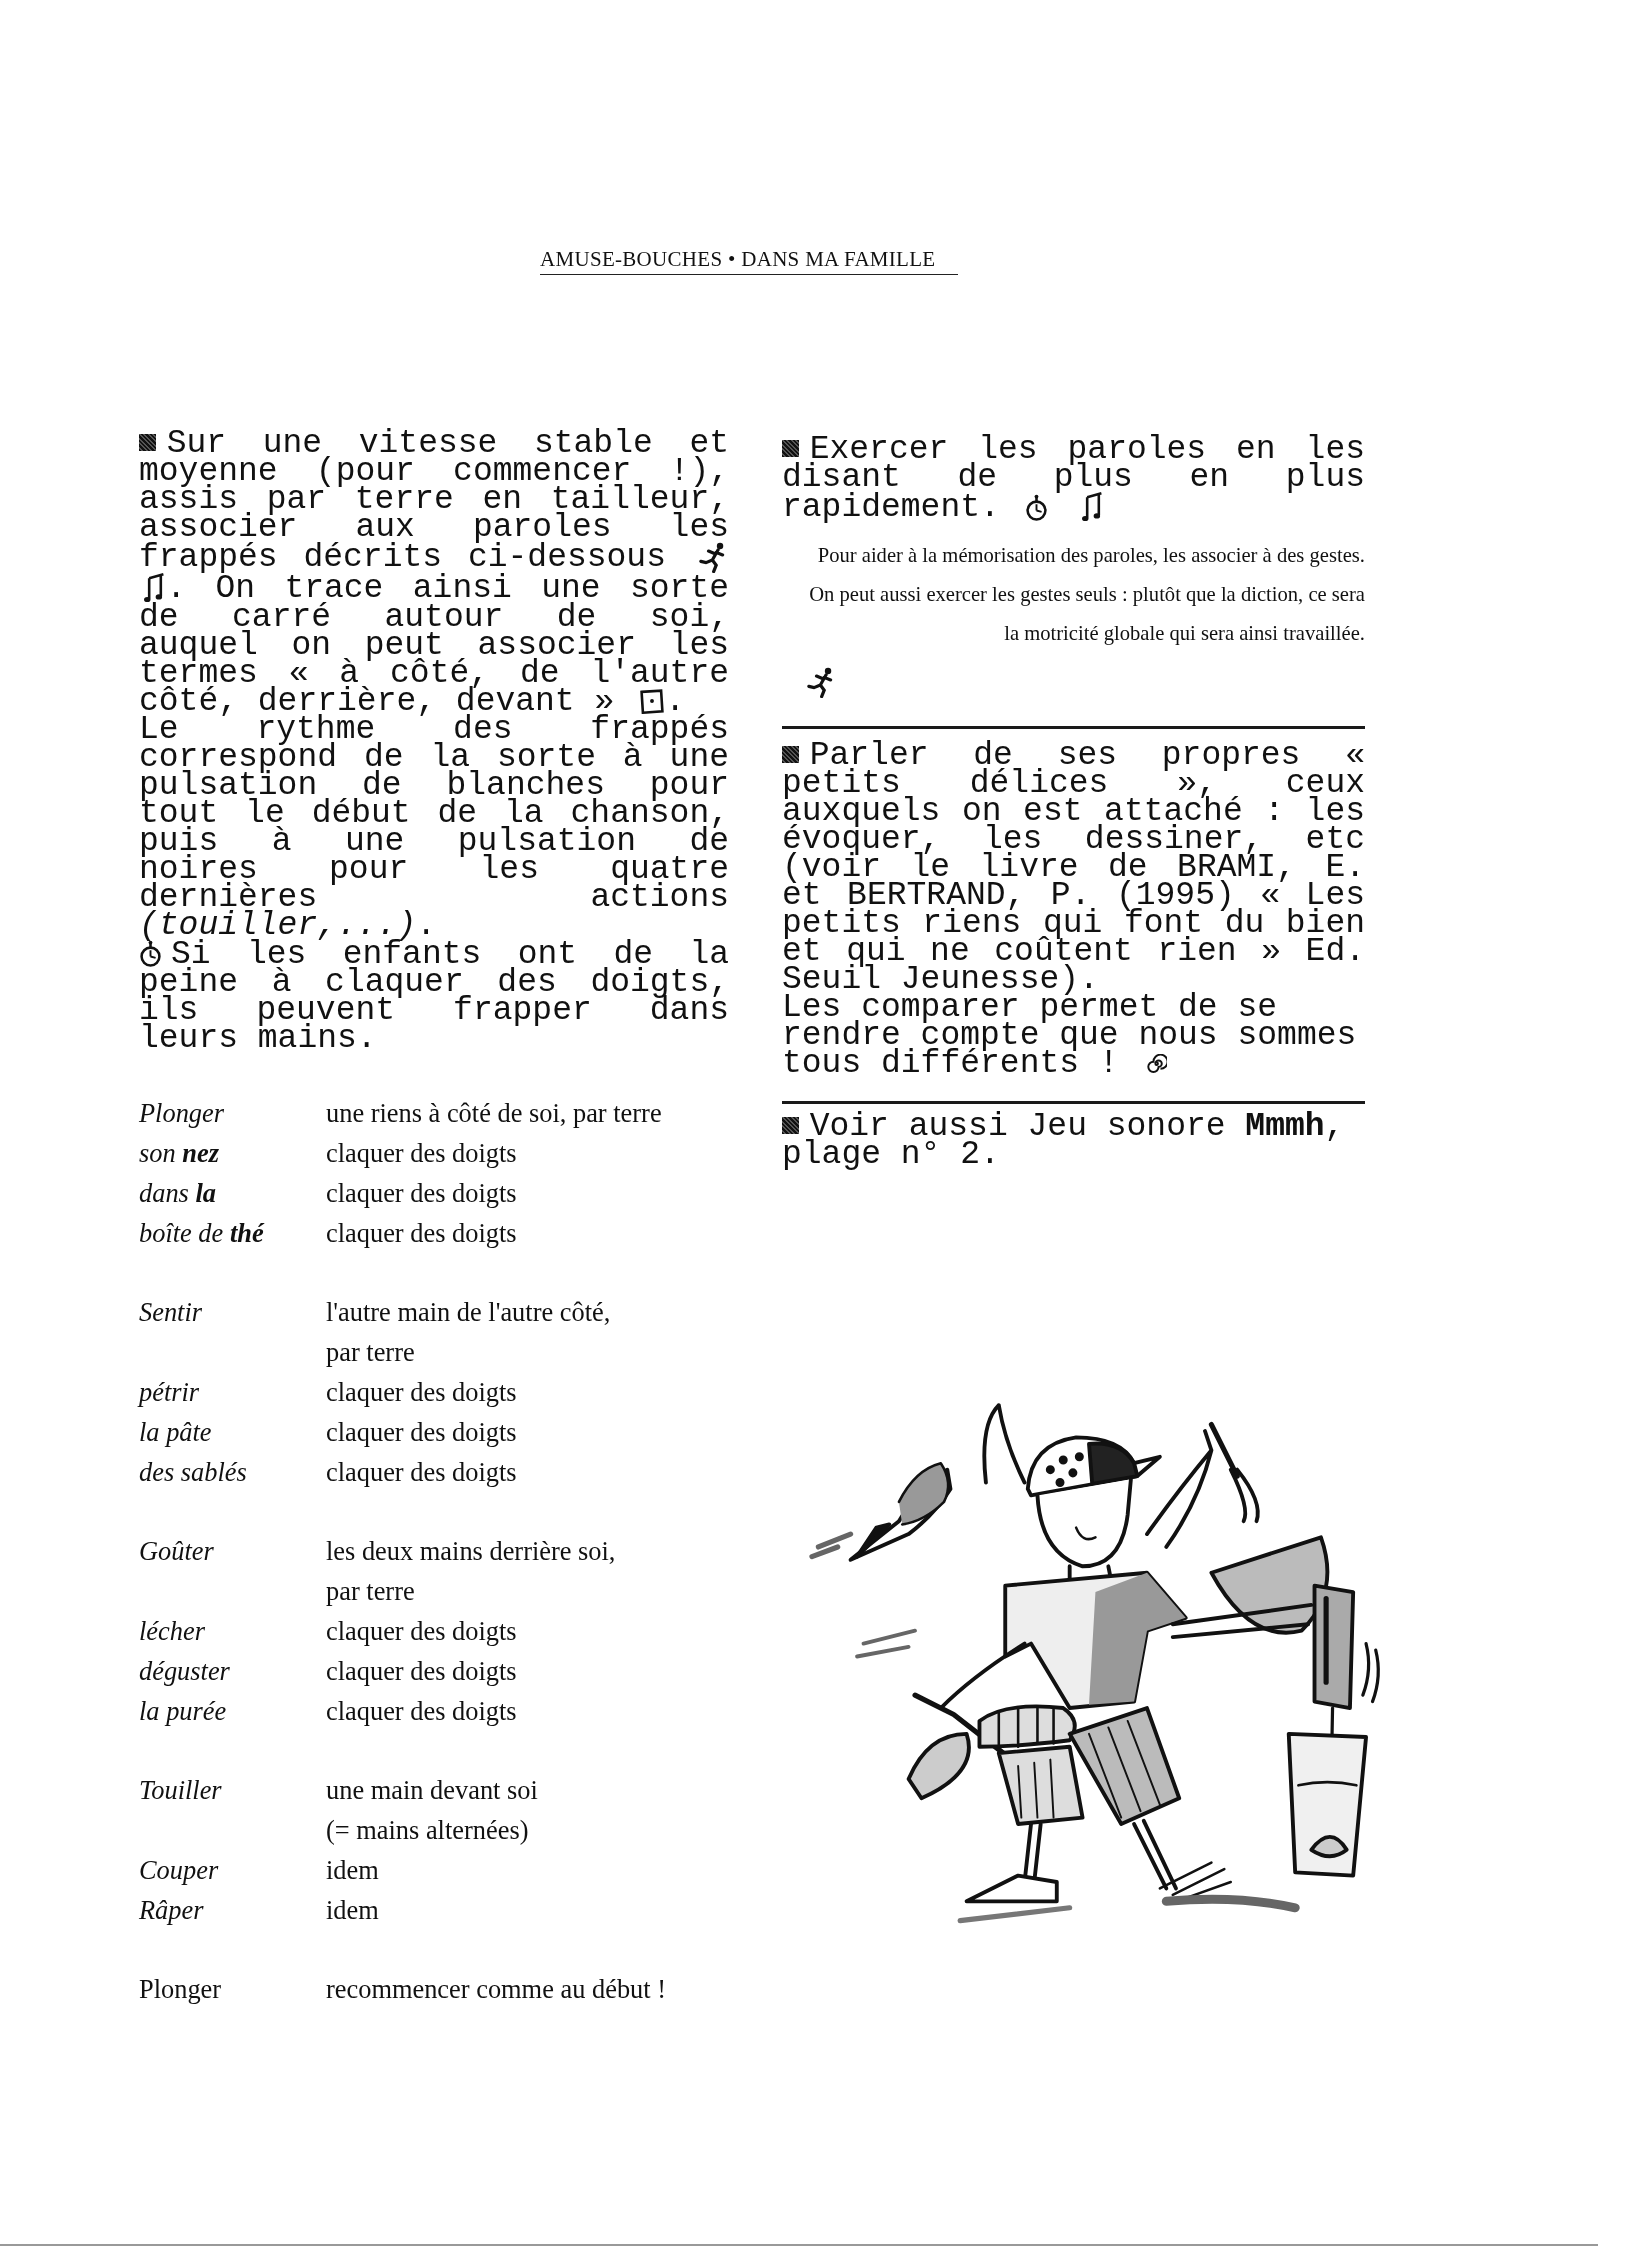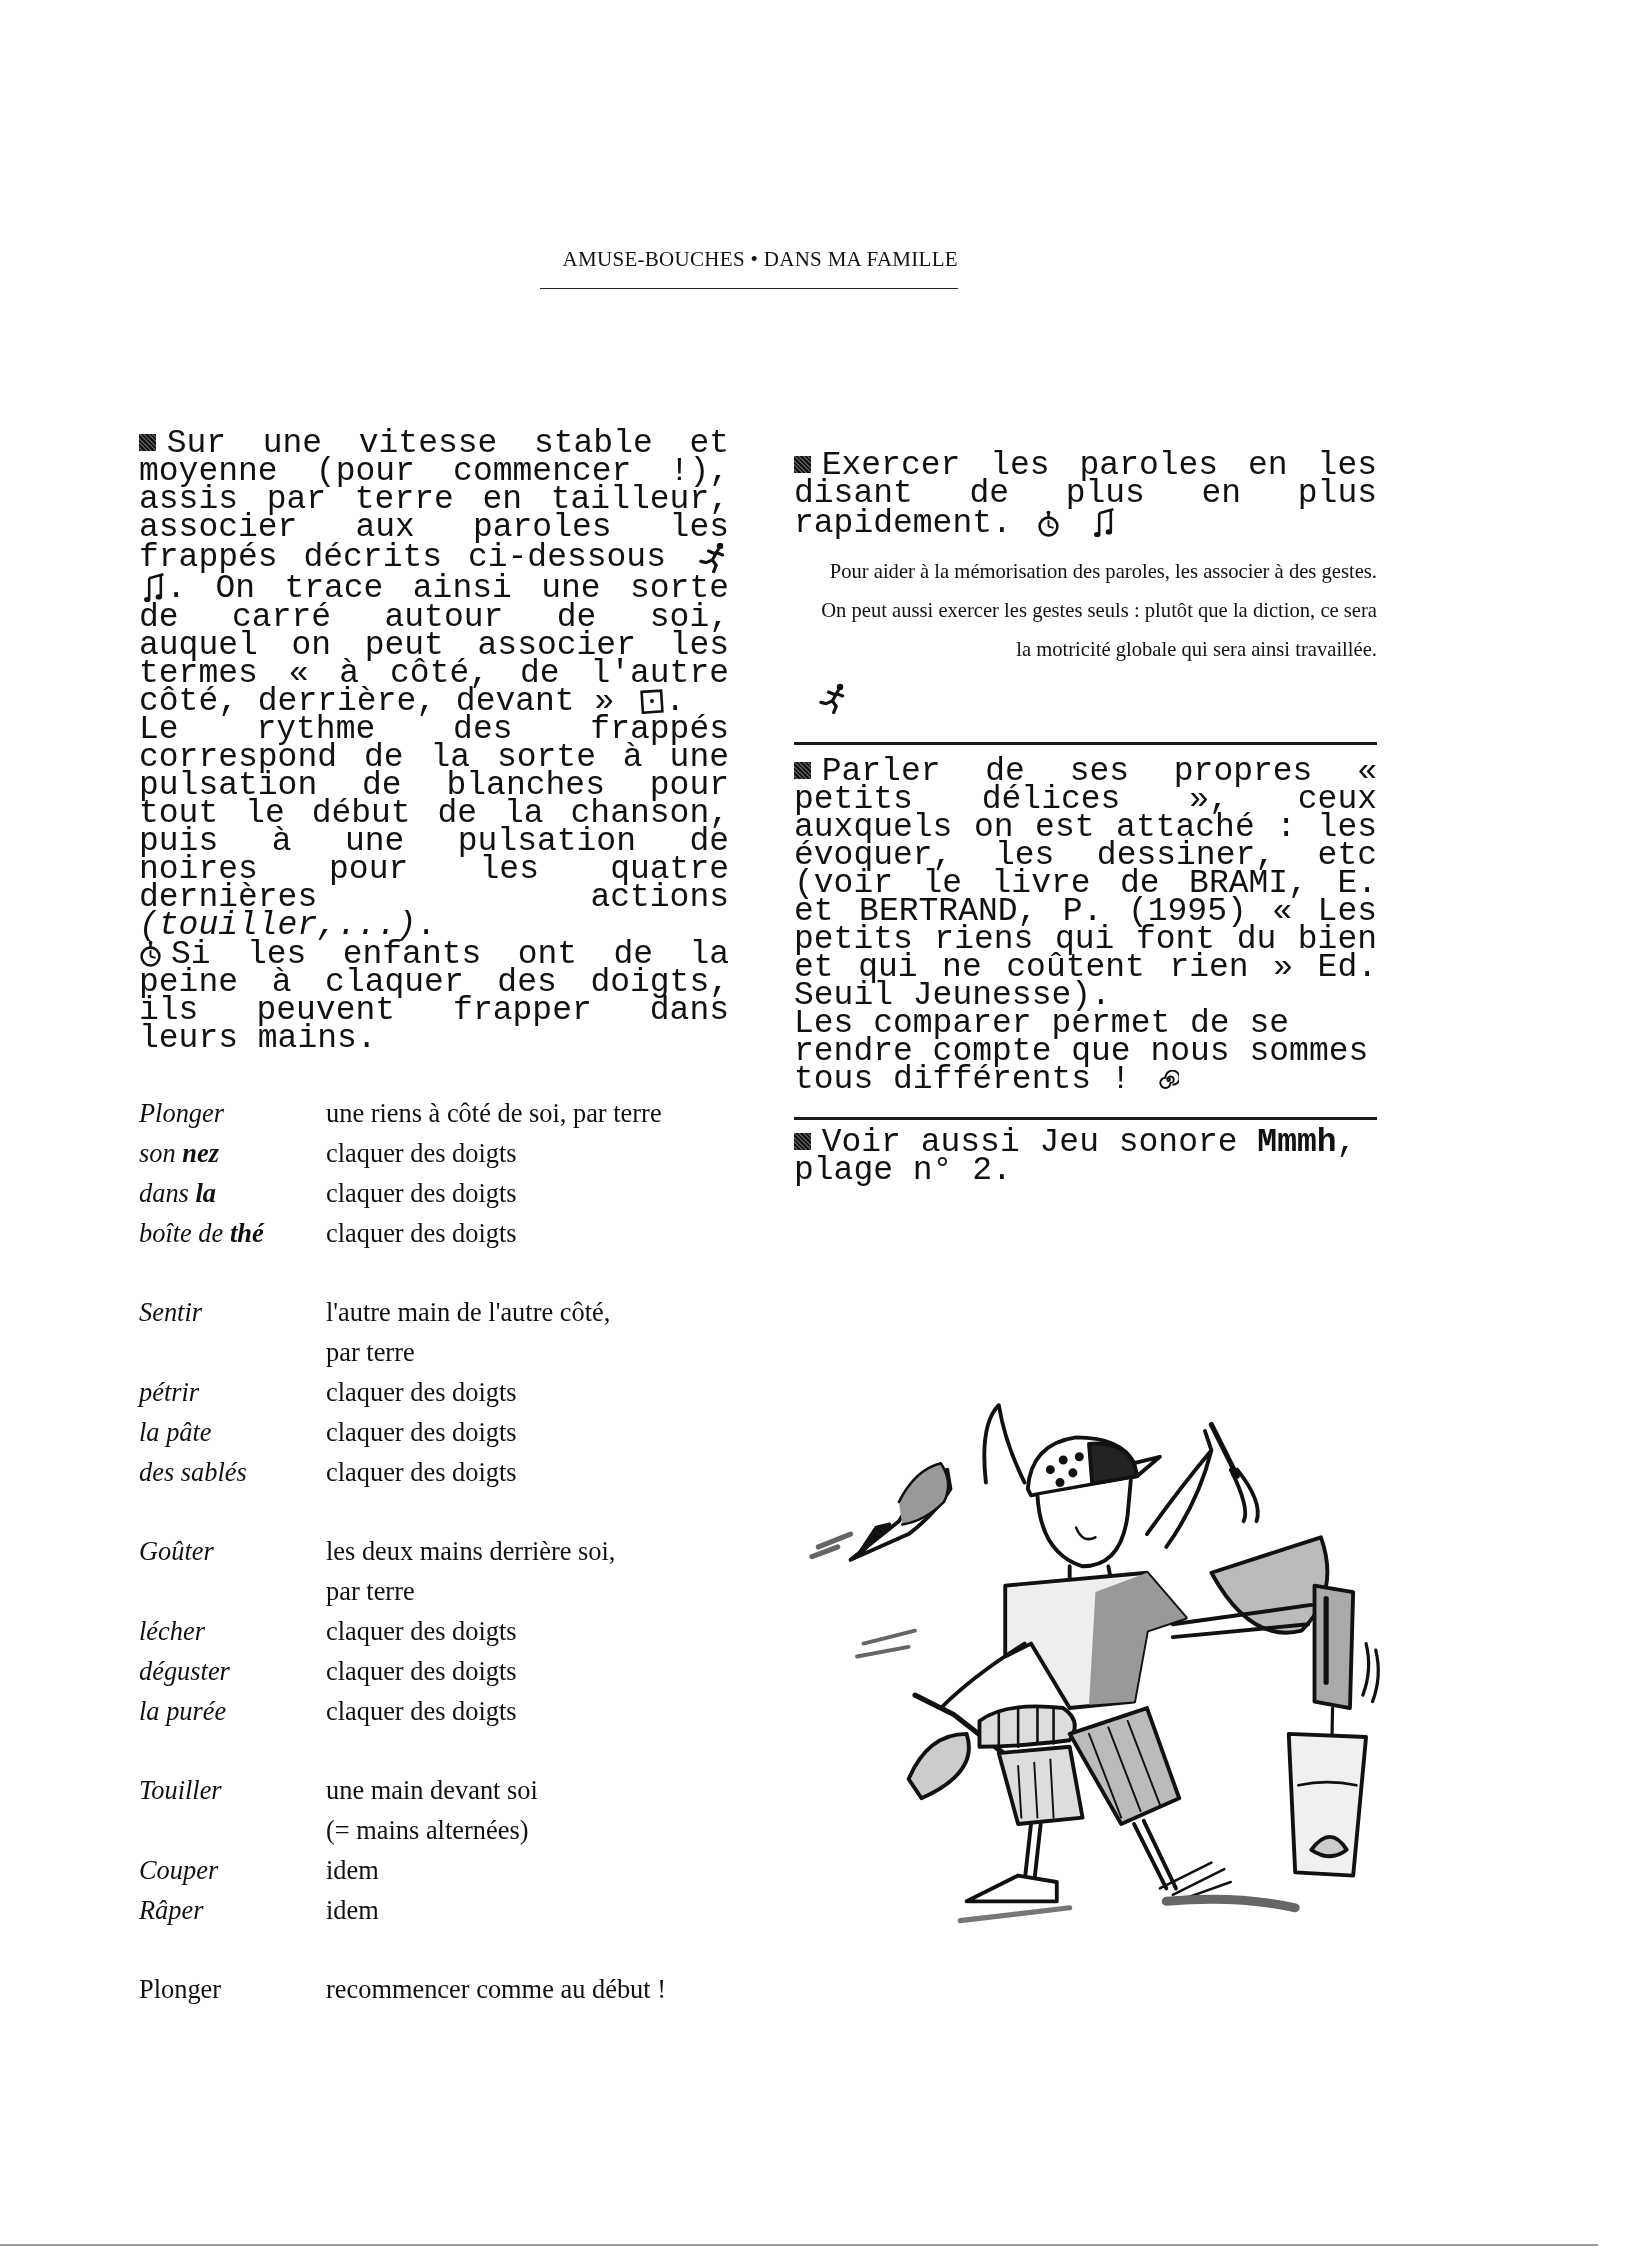--- a/index.html
+++ b/index.html
@@ -3,24 +3,24 @@
   <meta charset="utf-8">
   <style>
     html, body { margin: 0; padding: 0; background: #ffffff; }
     body {
       width: 1643px; height: 2261px; position: relative; overflow: hidden;
       font-family: "Liberation Serif", "DejaVu Serif", serif; color: #111111;
     }
     .page-header {
       position: absolute; left: 540px; top: 247px; width: 418px;
       font-size: 21px; letter-spacing: 0.3px; white-space: nowrap;
-      border-bottom: 1.9px solid #222; padding-bottom: 16px; text-align: right;
+      border-bottom: 1.9px solid #222; padding-bottom: 2px; text-align: left;
     }
     .col-left { position: absolute; left: 139px; top: 430px; width: 590px; }
-    .col-right { position: absolute; left: 782px; top: 452px; width: 583px; margin-left: 12px; }
+    .col-right { position: absolute; left: 782px; top: 436px; width: 583px; }
     .para {
       font-size: 33px; line-height: 28px; margin: 0; text-align: justify; font-family: Liberation Mono, monospace;
     }
     .bullet {
       display: inline-block; width: 17.4px; height: 17px; background: #222;
       margin-right: 10.3px; vertical-align: 1.3px;
       background-image: repeating-linear-gradient(45deg, #111 0 1.9px, #555 1.9px 3.2px);
     }
     .icon {
       display: inline-block; vertical-align: middle; margin-left: 5.2px;

